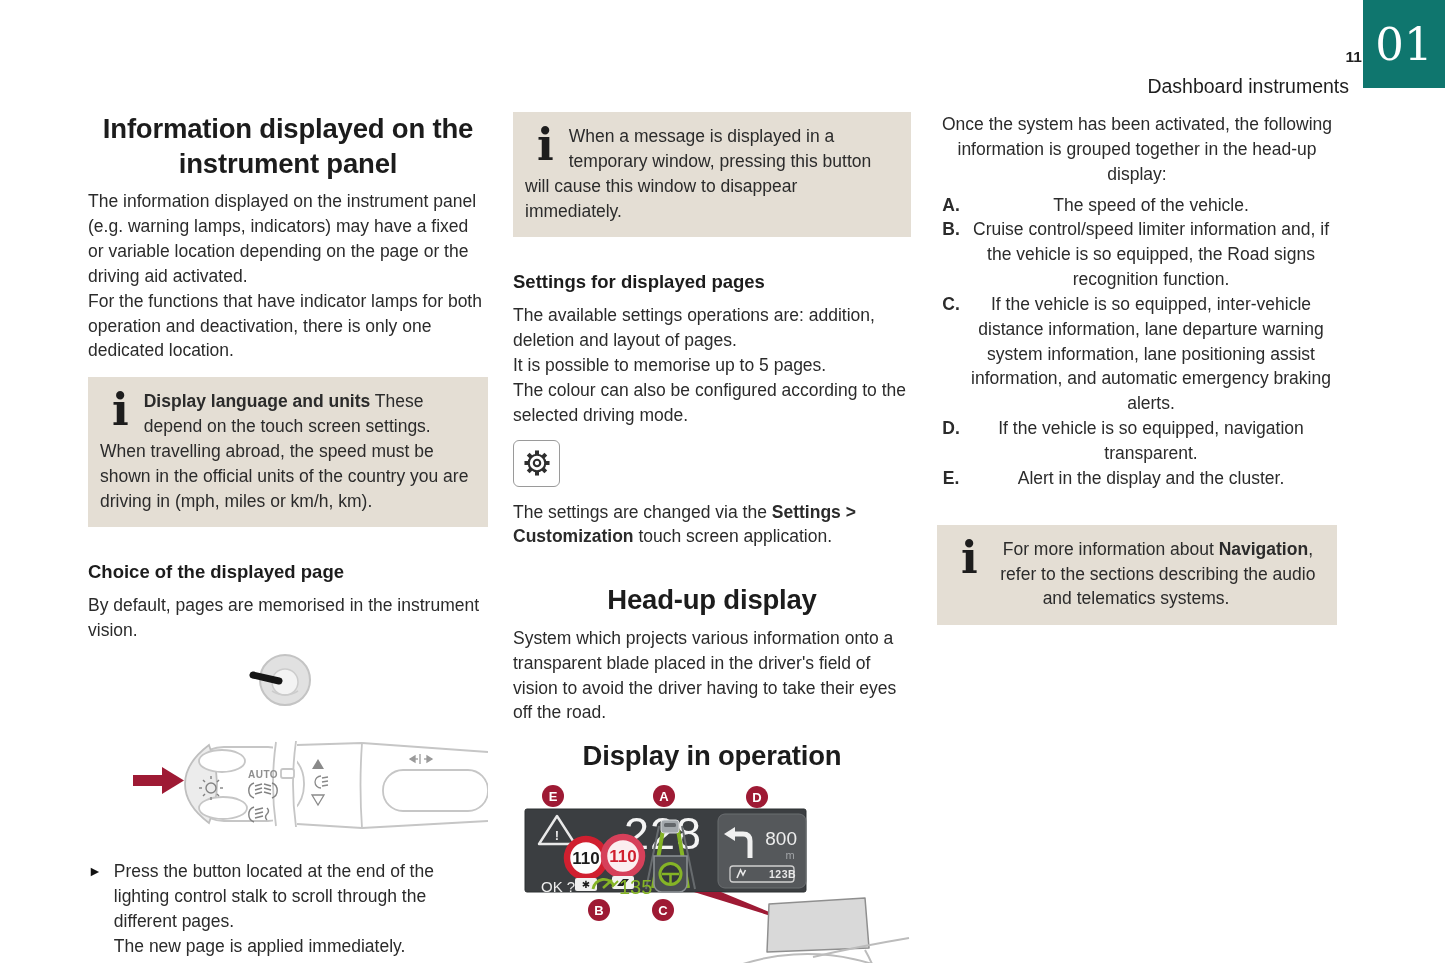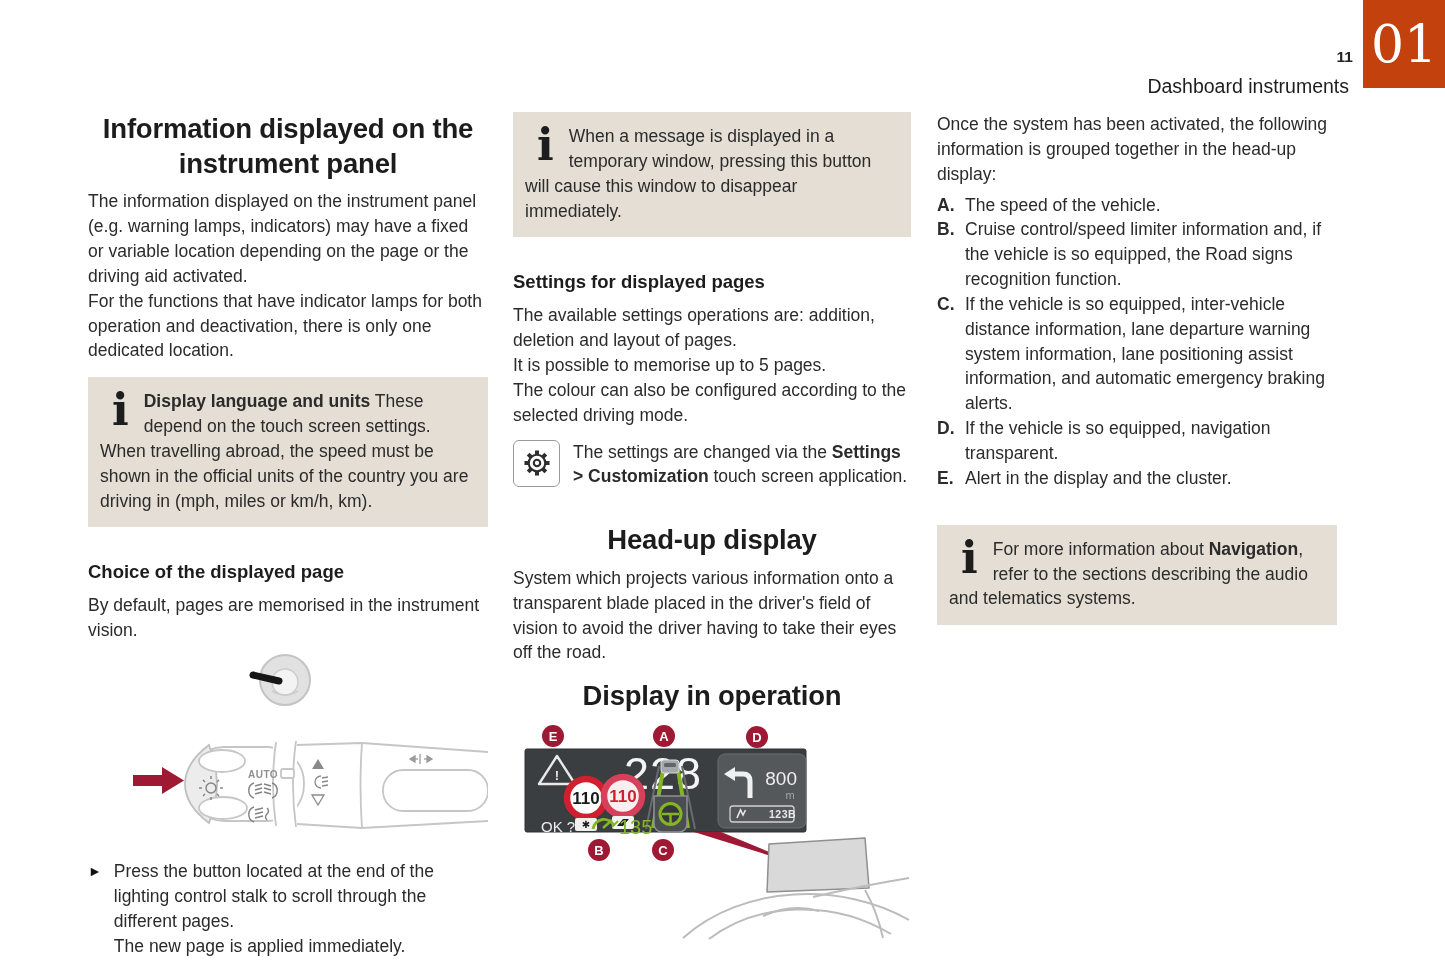--- a/index.html
+++ b/index.html
@@ -3,46 +3,46 @@
 <meta charset="utf-8">
 <style>
   * { margin:0; padding:0; box-sizing:border-box; }
   html,body { width:1445px; height:963px; }
   body {
     position:relative; background:#ffffff; overflow:hidden;
     font-family:"Liberation Sans", sans-serif; color:#2b2b2b;
   }
   .chapter-tab {
     position:absolute; top:0; right:0; width:82px; height:88px;
-    background:#c2410c; color:#fff; display:flex; align-items:center; justify-content:center;
-    font-family:"DejaVu Serif", serif; font-size:52px; line-height:1;
-  }
-  .page-num { position:absolute; top:48px; right:92px; font-size:15.5px; font-weight:bold; color:#222; }
+    background:#0f766e; color:#fff; display:flex; align-items:center; justify-content:center;
+    font-family:"DejaVu Serif", serif; font-size:45px; line-height:1;
+  }
+  .page-num { position:absolute; top:48px; right:83px; font-size:15.5px; font-weight:bold; color:#222; }
   .section-title { position:absolute; top:75px; right:96px; font-size:19.5px; color:#1e1e1e; }
 
   .col { position:absolute; top:112px; }
   #col-left  { left:88px;  width:400px; }
   #col-mid   { left:513px; width:398px; }
-  #col-right { left:937px; width:400px; }
+  #col-right { left:937px; width:400px;text-align:center; }
 
   h1.big { font-size:27.5px; font-weight:600; line-height:1.26; color:#1c1c1c; letter-spacing:-0.2px;text-align:center; }
   h2.sub { font-size:18.5px; font-weight:bold; color:#1c1c1c; }
   .body-txt { font-size:17.5px; line-height:1.42; white-space:pre-line; }
 
   .ibox {
     background:#e4ded4; padding:12px 14px 14px 12px;
     font-size:17.5px; line-height:1.42; margin-top:14px;
   }
   .i-icon {
     float:left; font-family:"DejaVu Serif", serif; font-weight:bold;
     font-size:44px; line-height:0.80; margin:3px 15px 2px 12px; color:#1d1d1d;
   }
   .ibox .flow { white-space:pre-line; }
 
-  .gear-row { display:flex; gap:13px; margin-top:12px; align-items:flex-start; }
+  .gear-row { display:flex; gap:13px; margin-top:12px; align-items:flex-start;flex-direction:column; }
   .gear-box {
     width:47px; height:47px; flex:none; border:1.5px solid #9a9a9a; border-radius:6px;
     display:flex; align-items:center; justify-content:center; background:#fff;
   }
   .gear-row .txt { font-size:17.5px; line-height:1.42; }
 
   .bullet-row { display:flex; margin-top:10px; }
   .bullet-marker { font-size:14px; flex:none; margin:4px 12px 0 0; color:#111; }
 
   .dl-row { display:flex; font-size:17.5px; line-height:1.42; }

